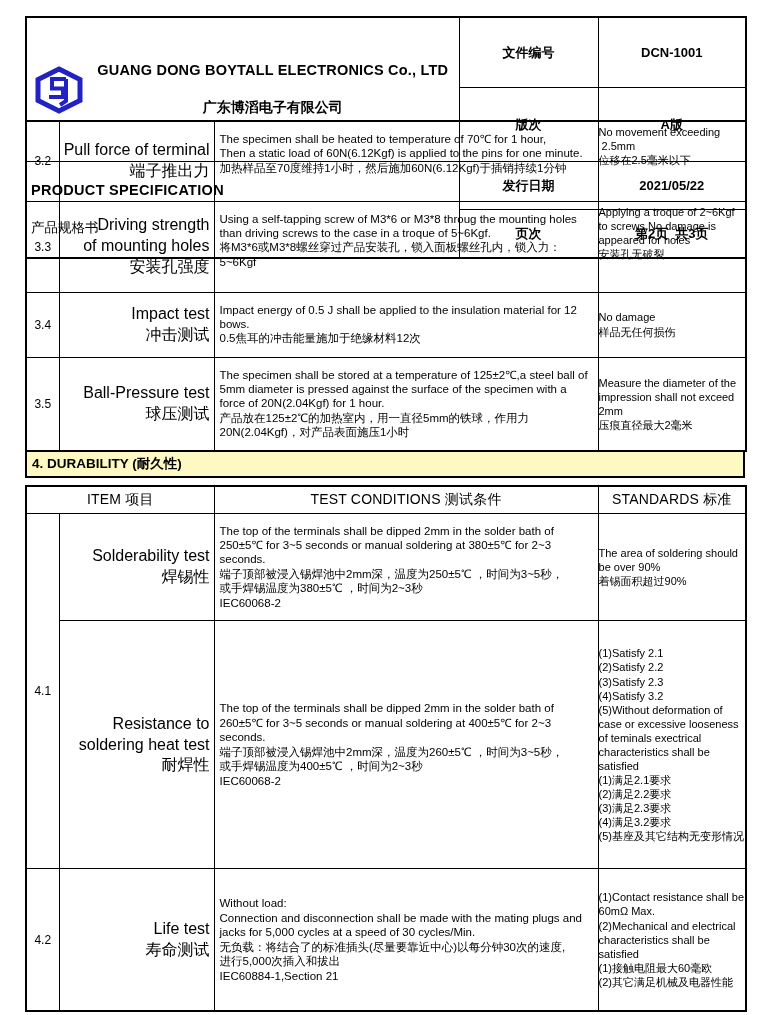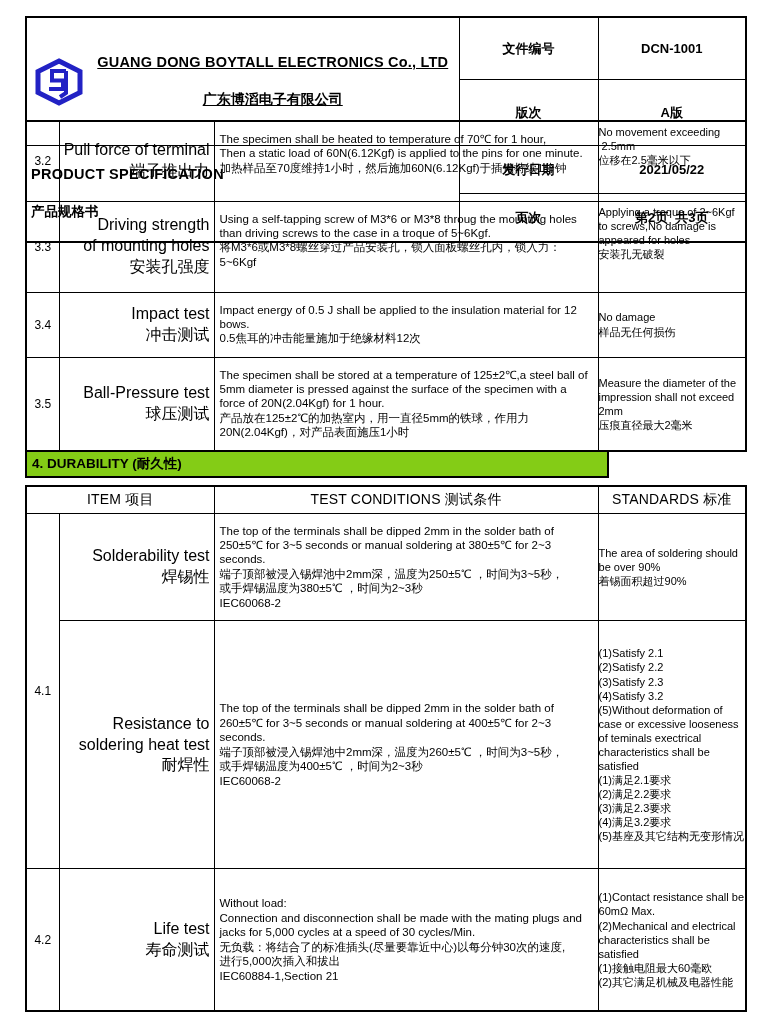--- a/index.html
+++ b/index.html
@@ -9,49 +9,49 @@
     -webkit-font-smoothing:antialiased;
   }
   .page{position:relative;width:770px;height:1015px;background:#fff;overflow:hidden;}
 
   table{border-collapse:collapse;table-layout:fixed;}
   td{border:1px solid #000;padding:2px 4px;white-space:pre-line;overflow:hidden;}
 
   
   .hdr{position:absolute;left:25px;top:16px;width:720px;border:2px solid #000;}
   .hdr td{vertical-align:middle;}
-  .company-cell{padding:0 6px;text-decoration:underline;}
+  .company-cell{padding:8px 6px;}
   .company-wrap{display:flex;align-items:center;}
   .company-text{flex:1;text-align:center;}
   .company-en{font-size:14.5px;font-weight:bold;letter-spacing:0.2px;}
   .company-cn{font-size:14px;font-weight:bold;margin-top:3px;}
   .title-cell{text-align:left;}
   .title-en{font-size:14.5px;font-weight:bold;letter-spacing:0.3px;}
-  .title-cn{font-size:13.5px;font-weight:bold;margin-top:3px;}
+  .title-cn{font-size:13.5px;font-weight:normal;margin-top:3px;}
   .meta-label{text-align:center;font-weight:bold;font-size:13px;}
   .meta-value{text-align:center;font-weight:bold;font-size:13px;}
 
   
   .grid{position:absolute;left:25px;width:720px;border:2px solid #000;}
   .t1{top:120px;}
   .t2{top:485px;}
   .c-id{text-align:center;vertical-align:middle;font-size:12px;}
   .c-item{text-align:right;vertical-align:middle;font-size:16px;line-height:1.3;}
   .c-cond{vertical-align:top;font-size:11.5px;line-height:1.26;padding:10px 5px;}
   .c-cond.mid{vertical-align:middle;}
   .c-std{vertical-align:middle;font-size:11px;line-height:1.28;padding:3px 0;}
   .c-std.top{vertical-align:top;}
   .col-head{text-align:center;vertical-align:middle;font-size:14px;letter-spacing:0.2px;}
 
   
   .sec-title{
-    position:absolute;left:25px;top:450px;width:584px;height:28px;
+    position:absolute;left:25px;top:450px;width:720px;height:28px;
     border:2px solid #000;box-sizing:border-box;
     font-size:13.5px;font-weight:bold;line-height:24px;padding-left:5px;
-    background:#84cc16;
+    background:#fef9c3;
   }
   .logo{display:block;margin-right:8px;flex:0 0 auto;}
 </style>
 </head>
 <body>
 
 <div class="page">
 
   <table class="hdr">
     <colgroup>

